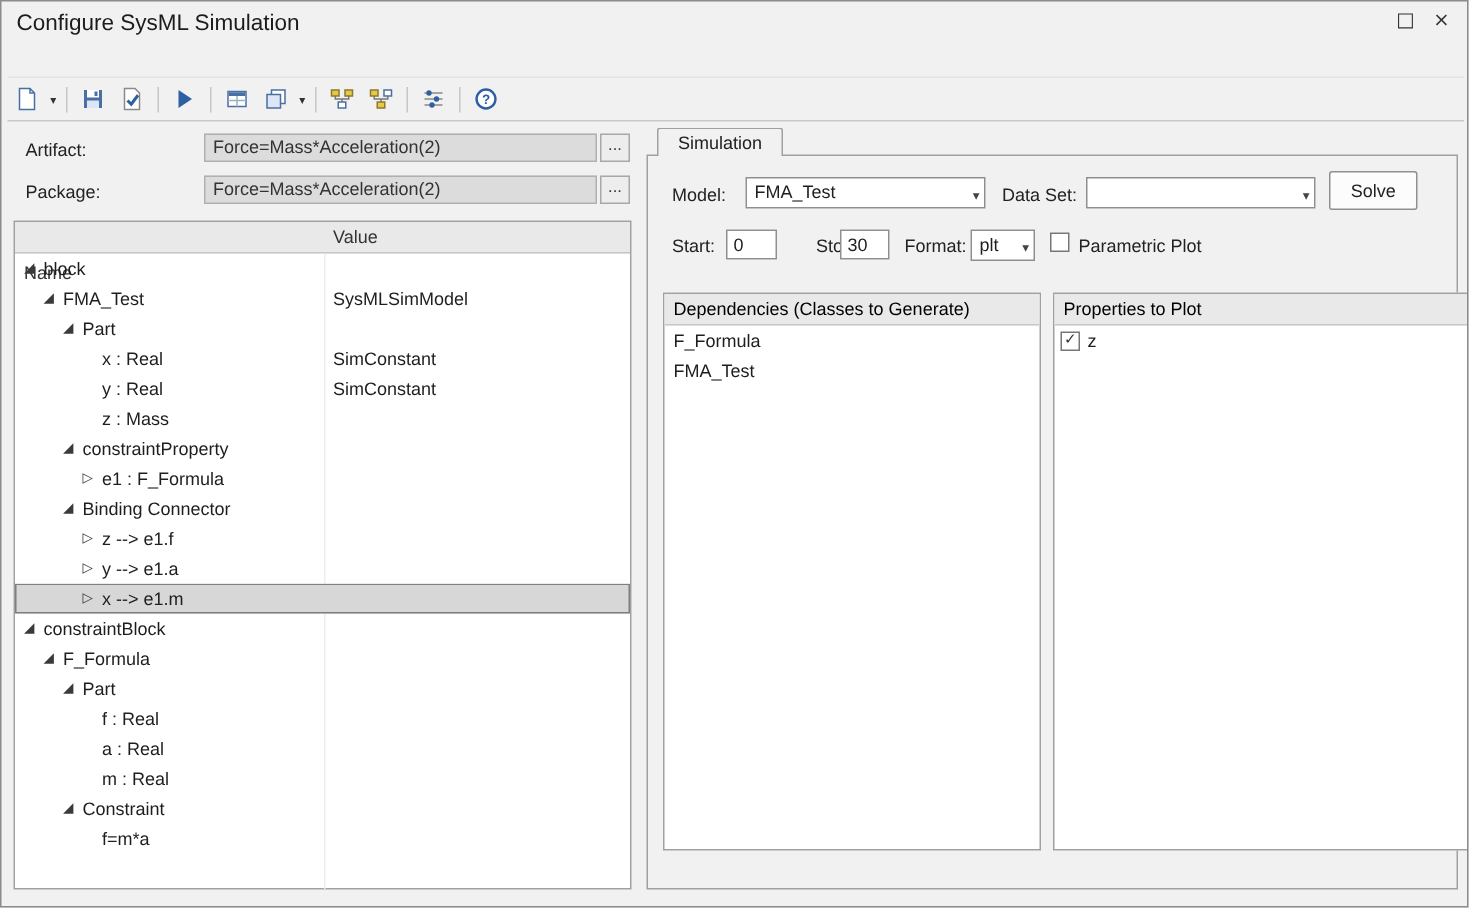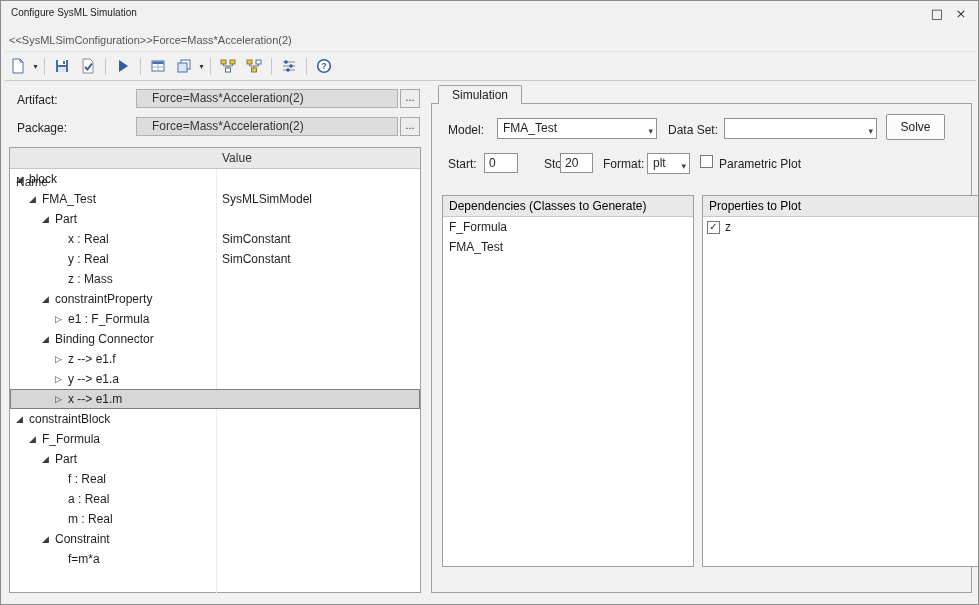--- a/index.html
+++ b/index.html
@@ -3,34 +3,34 @@
 <meta charset="utf-8">
 <style>
   * { margin:0; padding:0; box-sizing:border-box; }
   body { background:#d8d8d8; font-family:"Liberation Sans", sans-serif; }
   .window {
     position:relative; width:979px; height:605px;
     background:#f1f1f1; border:1px solid #8c8c8c;
     font-size:12px; color:#1e1e1e; overflow:hidden;
   }
   .titlebar { position:absolute; left:0; top:0; width:100%; height:30px; }
-  .title { position:absolute; left:10px; top:6px; font-size:10px; color:#1c1c1c; }
+  .title { position:absolute; left:10px; top:6px; font-size:15px; color:#1c1c1c; }
   .win-controls { position:absolute; right:8px; top:4px; display:flex; gap:6px;
     font-family:"DejaVu Sans","Liberation Sans",sans-serif; }
   .win-btn { width:18px; height:18px; text-align:center; line-height:18px; font-size:13px; color:#333; cursor:default; }
   .subtitle { position:absolute; left:8px; top:33px; font-size:11px; color:#555; }
   .toolbar { position:absolute; left:4px; top:50px; width:971px; height:30px;
     display:flex; align-items:center; border-top:1px solid #e3e3e3; border-bottom:1px solid #c9c9c9; }
   .tbtn { width:24px; height:22px; display:flex; align-items:center; justify-content:center; margin:0 1px; }
   .dd-arrow-sm { width:9px; font-size:8px; color:#333; text-align:center;
     font-family:"DejaVu Sans","Liberation Sans",sans-serif; }
   .sep { width:1px; height:17px; background:#c6c6c6; margin:0 4px; }
   .form-lbl { position:absolute; height:18px; line-height:18px; color:#222; }
   .ro-field { position:absolute; height:19px; line-height:17px; background:#dcdcdc;
-    border:1px solid #b0b0b0; padding-left:15px; color:#333; overflow:hidden; white-space:nowrap; }
+    border:1px solid #b0b0b0; padding-left:5px; color:#333; overflow:hidden; white-space:nowrap; }
   .browse-btn { position:absolute; width:20px; height:19px; background:#ededed; border:1px solid #a8a8a8;
     text-align:center; line-height:15px; font-size:11px; color:#333; }
   .tree { position:absolute; left:8px; top:146px; width:412px; height:446px;
     background:#fff; border:1px solid #a0a0a0; }
   .tree-header { display:flex; height:21px; background:#e9e9e9; border-bottom:1px solid #c6c6c6; color:#333; }
   .th-name { width:206px; border-right:1px solid #c6c6c6; padding-left:6px; line-height:20px;margin-top:24px; }
   .th-value { flex:1; padding-left:6px; line-height:20px; }
   .tree-body { position:relative; height:424px; overflow:hidden; }
   .tree-body::before { content:""; position:absolute; left:206px; top:0; bottom:0; width:1px; background:#ededed; }
   .tree-row { position:relative; height:20px; display:flex; align-items:center; }
@@ -67,21 +67,20 @@
 
 <div class="window">
 
   <div class="titlebar">
     <div class="title">Configure SysML Simulation</div>
     <div class="win-controls">
       <div class="win-btn">□</div>
       <div class="win-btn">×</div>
     </div>
   </div>
-  <div class="subtitle">&lt;&lt;SysMLSimConfiguration&gt;&gt;Force=Mass*Acceleration(2)</div>
 
   <div class="toolbar">
     <span class="tbtn">
       <svg width="16" height="16" viewBox="0 0 16 16">
           <path d="M3 1h7l3 3v11H3z" fill="#fff" stroke="#4a6fa5"></path>
           <path d="M10 1v3h3" fill="none" stroke="#4a6fa5"></path>
         </svg>
     </span>
     <span class="dd-arrow-sm">▾</span>
     <span class="sep"></span>
@@ -309,21 +308,21 @@
       <span></span>
       <span class="dd-arrow">▾</span>
     </div>
 
     <div class="btn" style="left:454px; top:10px; width:59px; height:26px;">Solve</div>
 
     <div class="form-lbl" style="left:16px; top:51px;">Start:</div>
     <div class="tinput" style="left:52px; top:49px; width:34px;">0</div>
 
     <div class="form-lbl" style="left:112px; top:51px;">Stop:</div>
-    <div class="tinput" style="left:128px; top:49px; width:33px;">20</div>
+    <div class="tinput" style="left:128px; top:49px; width:33px;">30</div>
 
     <div class="form-lbl" style="left:171px; top:51px;">Format:</div>
     <div class="dd" style="left:215px; top:49px; width:43px;">
       <span>plt</span>
       <span class="dd-arrow">▾</span>
     </div>
 
     <span class="cb cb-abs" style="left:268px; top:51px;"></span>
     <div class="form-lbl" style="left:287px; top:51px;">Parametric Plot</div>
 

